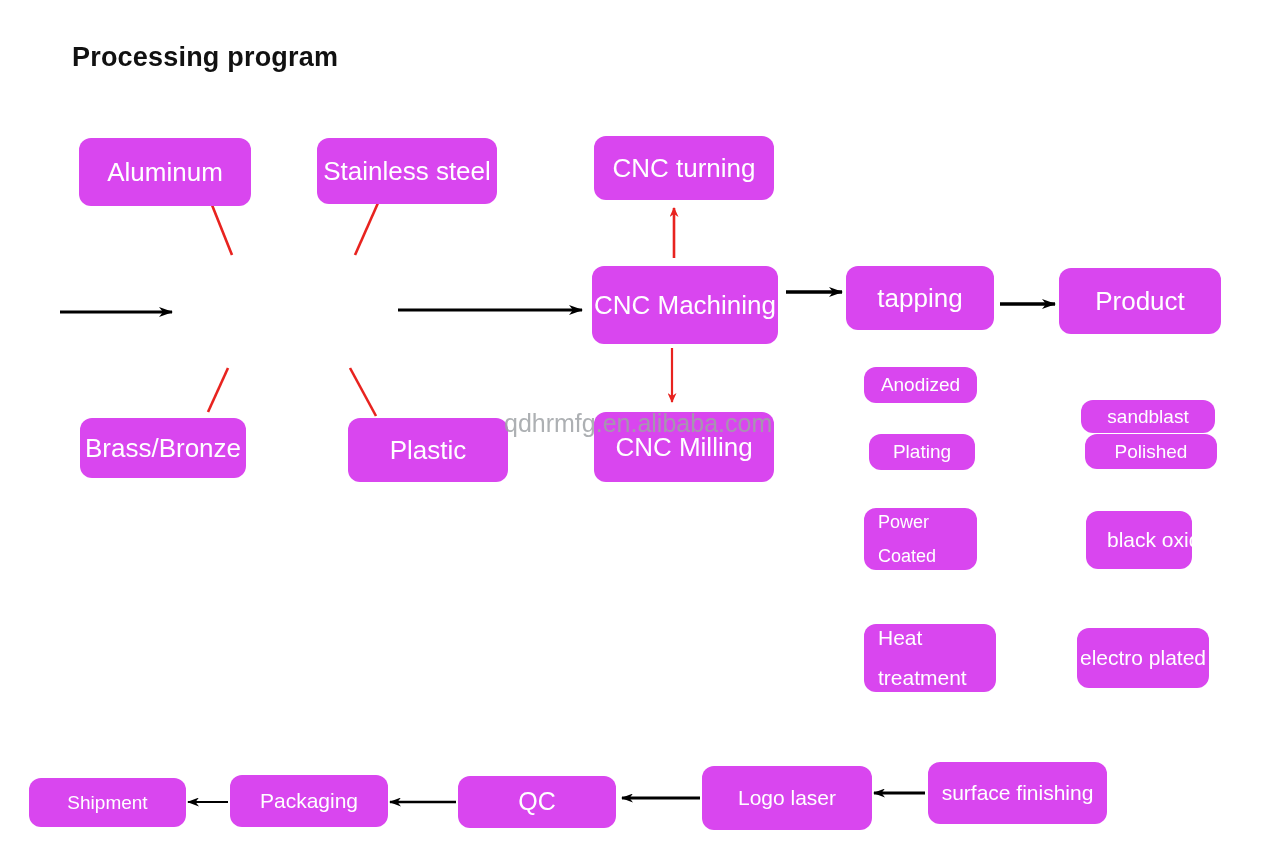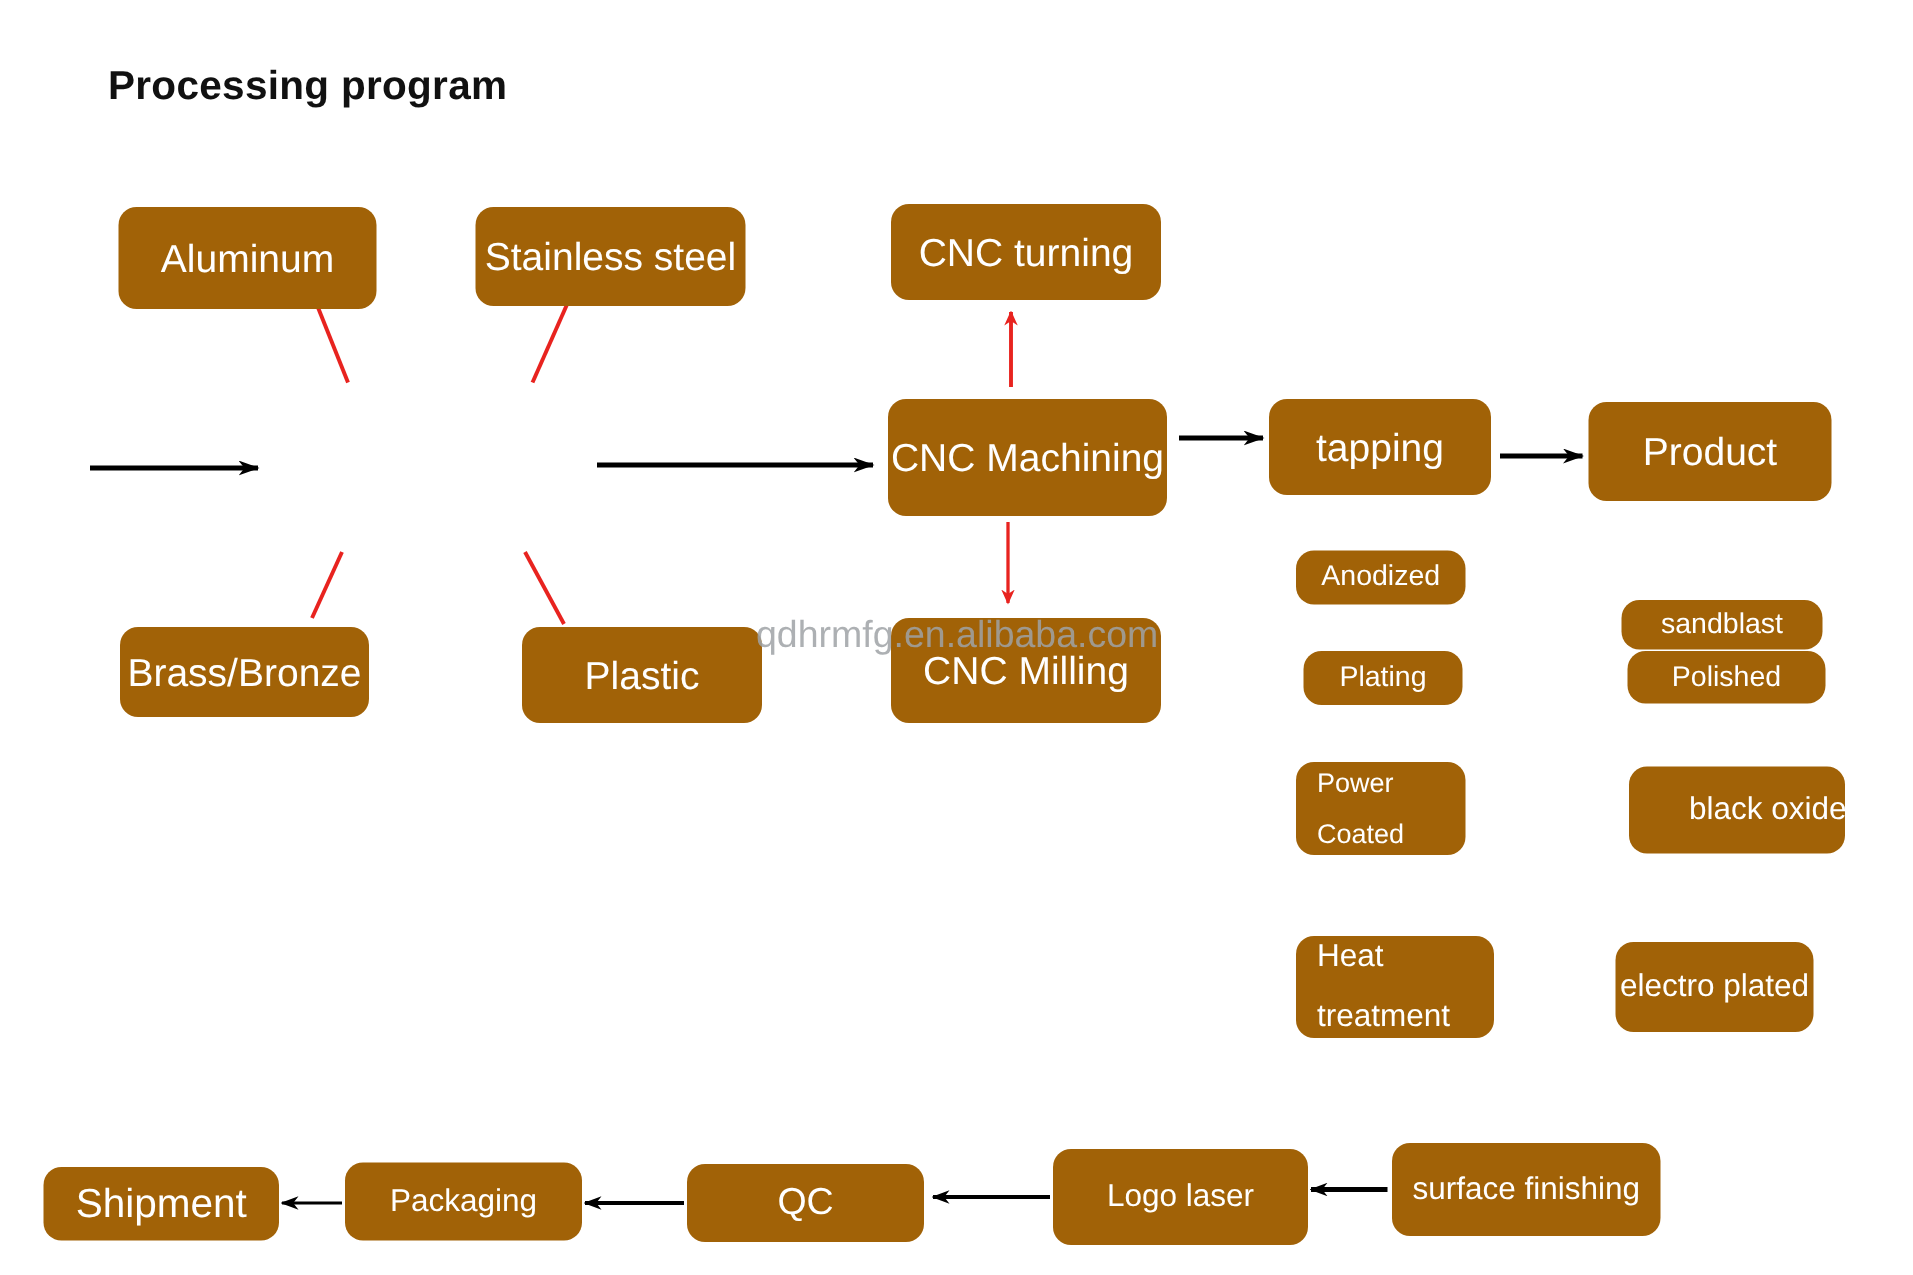--- a/index.html
+++ b/index.html
@@ -22,21 +22,21 @@
     left: 72px;
     top: 42px;
     font-size: 27px;
     font-weight: bold;
     color: #111111;
     letter-spacing: 0.2px;
     white-space: nowrap;
   }
   .node {
     position: absolute;
-    background: #a16207;
+    background: #d946ef;
     border-radius: 12px;
     color: #ffffff;
     display: flex;
     align-items: center;
     justify-content: center;
     text-align: center;
     box-sizing: border-box;
     line-height: 1.25;
   }
   .node span {
@@ -202,21 +202,21 @@
   </div>
 
   <div class="node" style="left:1081px; top:368px; width:134px; height:33px; font-size:19px;margin-top:32px;">
     <span>sandblast</span>
   </div>
 
   <div class="node" style="left:1085px; top:434px; width:132px; height:35px; font-size:19px;">
     <span>Polished</span>
   </div>
 
-  <div class="node" style="left:1086px; top:511px; width:144px; height:58px; font-size:21px;padding-left:41px;">
+  <div class="node" style="left:1086px; top:511px; width:106px; height:58px; font-size:21px;padding-left:41px;">
     <span>black oxide</span>
   </div>
 
   <div class="node overflow" style="left:1077px; top:628px; width:132px; height:60px; font-size:21px;">
     <span>electro plated</span>
   </div>
 
   <div class="node" style="left:928px; top:762px; width:179px; height:62px; font-size:21px;">
     <span>surface finishing</span>
   </div>
@@ -226,19 +226,19 @@
   </div>
 
   <div class="node" style="left:458px; top:776px; width:158px; height:52px; font-size:25px;">
     <span>QC</span>
   </div>
 
   <div class="node" style="left:230px; top:775px; width:158px; height:52px; font-size:21px;">
     <span>Packaging</span>
   </div>
 
-  <div class="node" style="left:29px; top:778px; width:157px; height:49px; font-size:27px;">
+  <div class="node" style="left:29px; top:778px; width:157px; height:49px; font-size:19px;">
     <span>Shipment</span>
   </div>
 
   <div class="watermark">qdhrmfg.en.alibaba.com</div>
 
 </div>
 
 </body></html>

